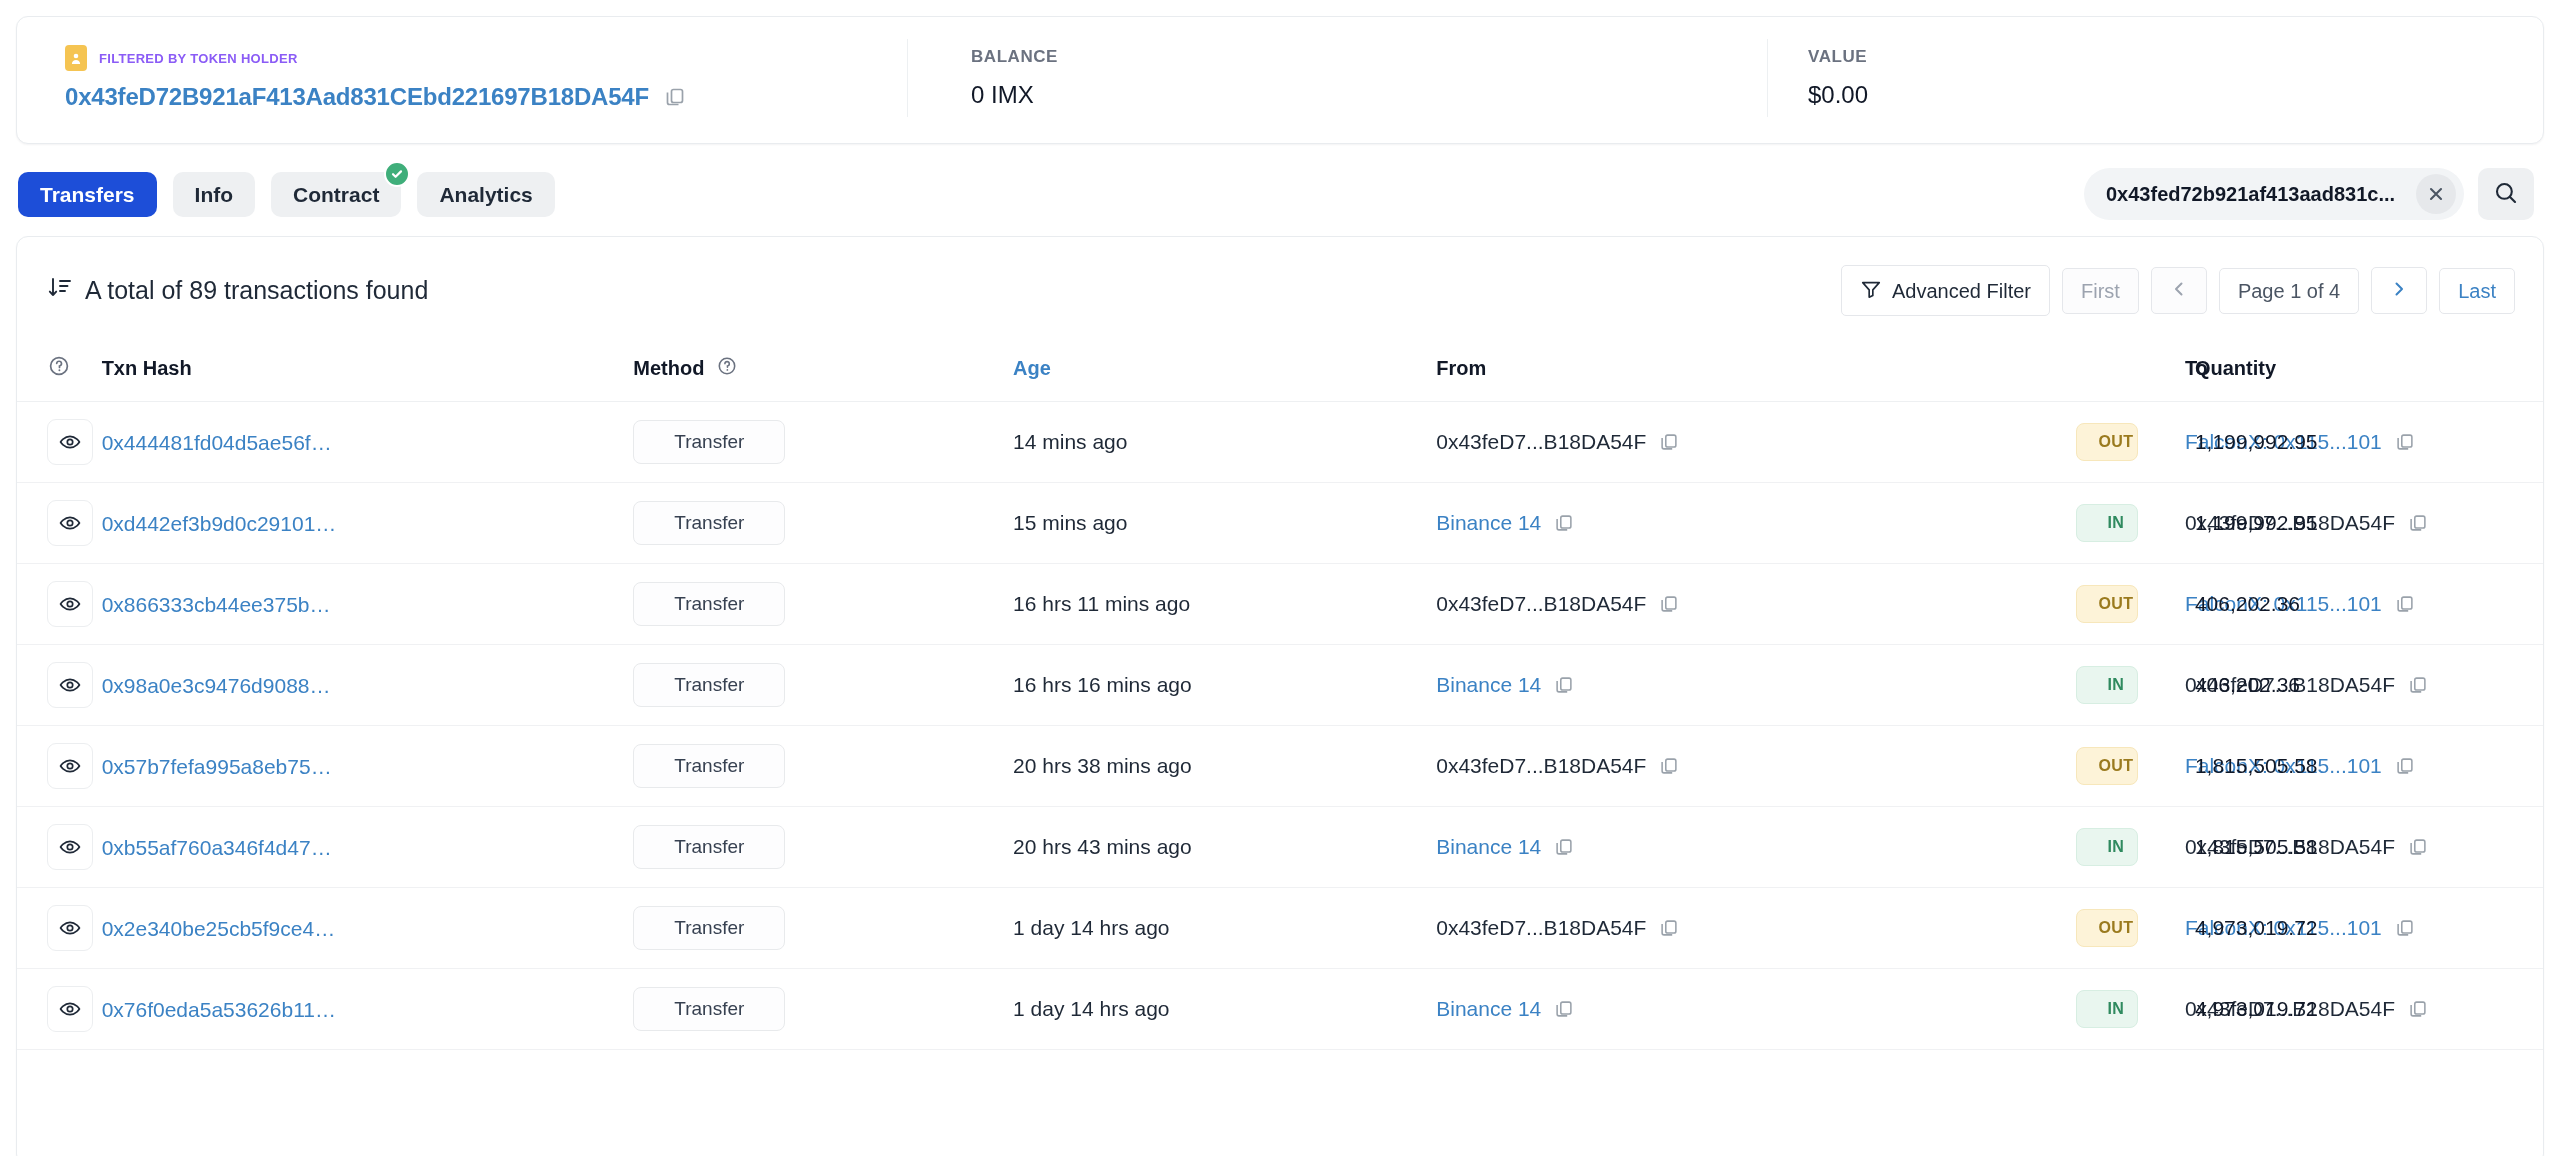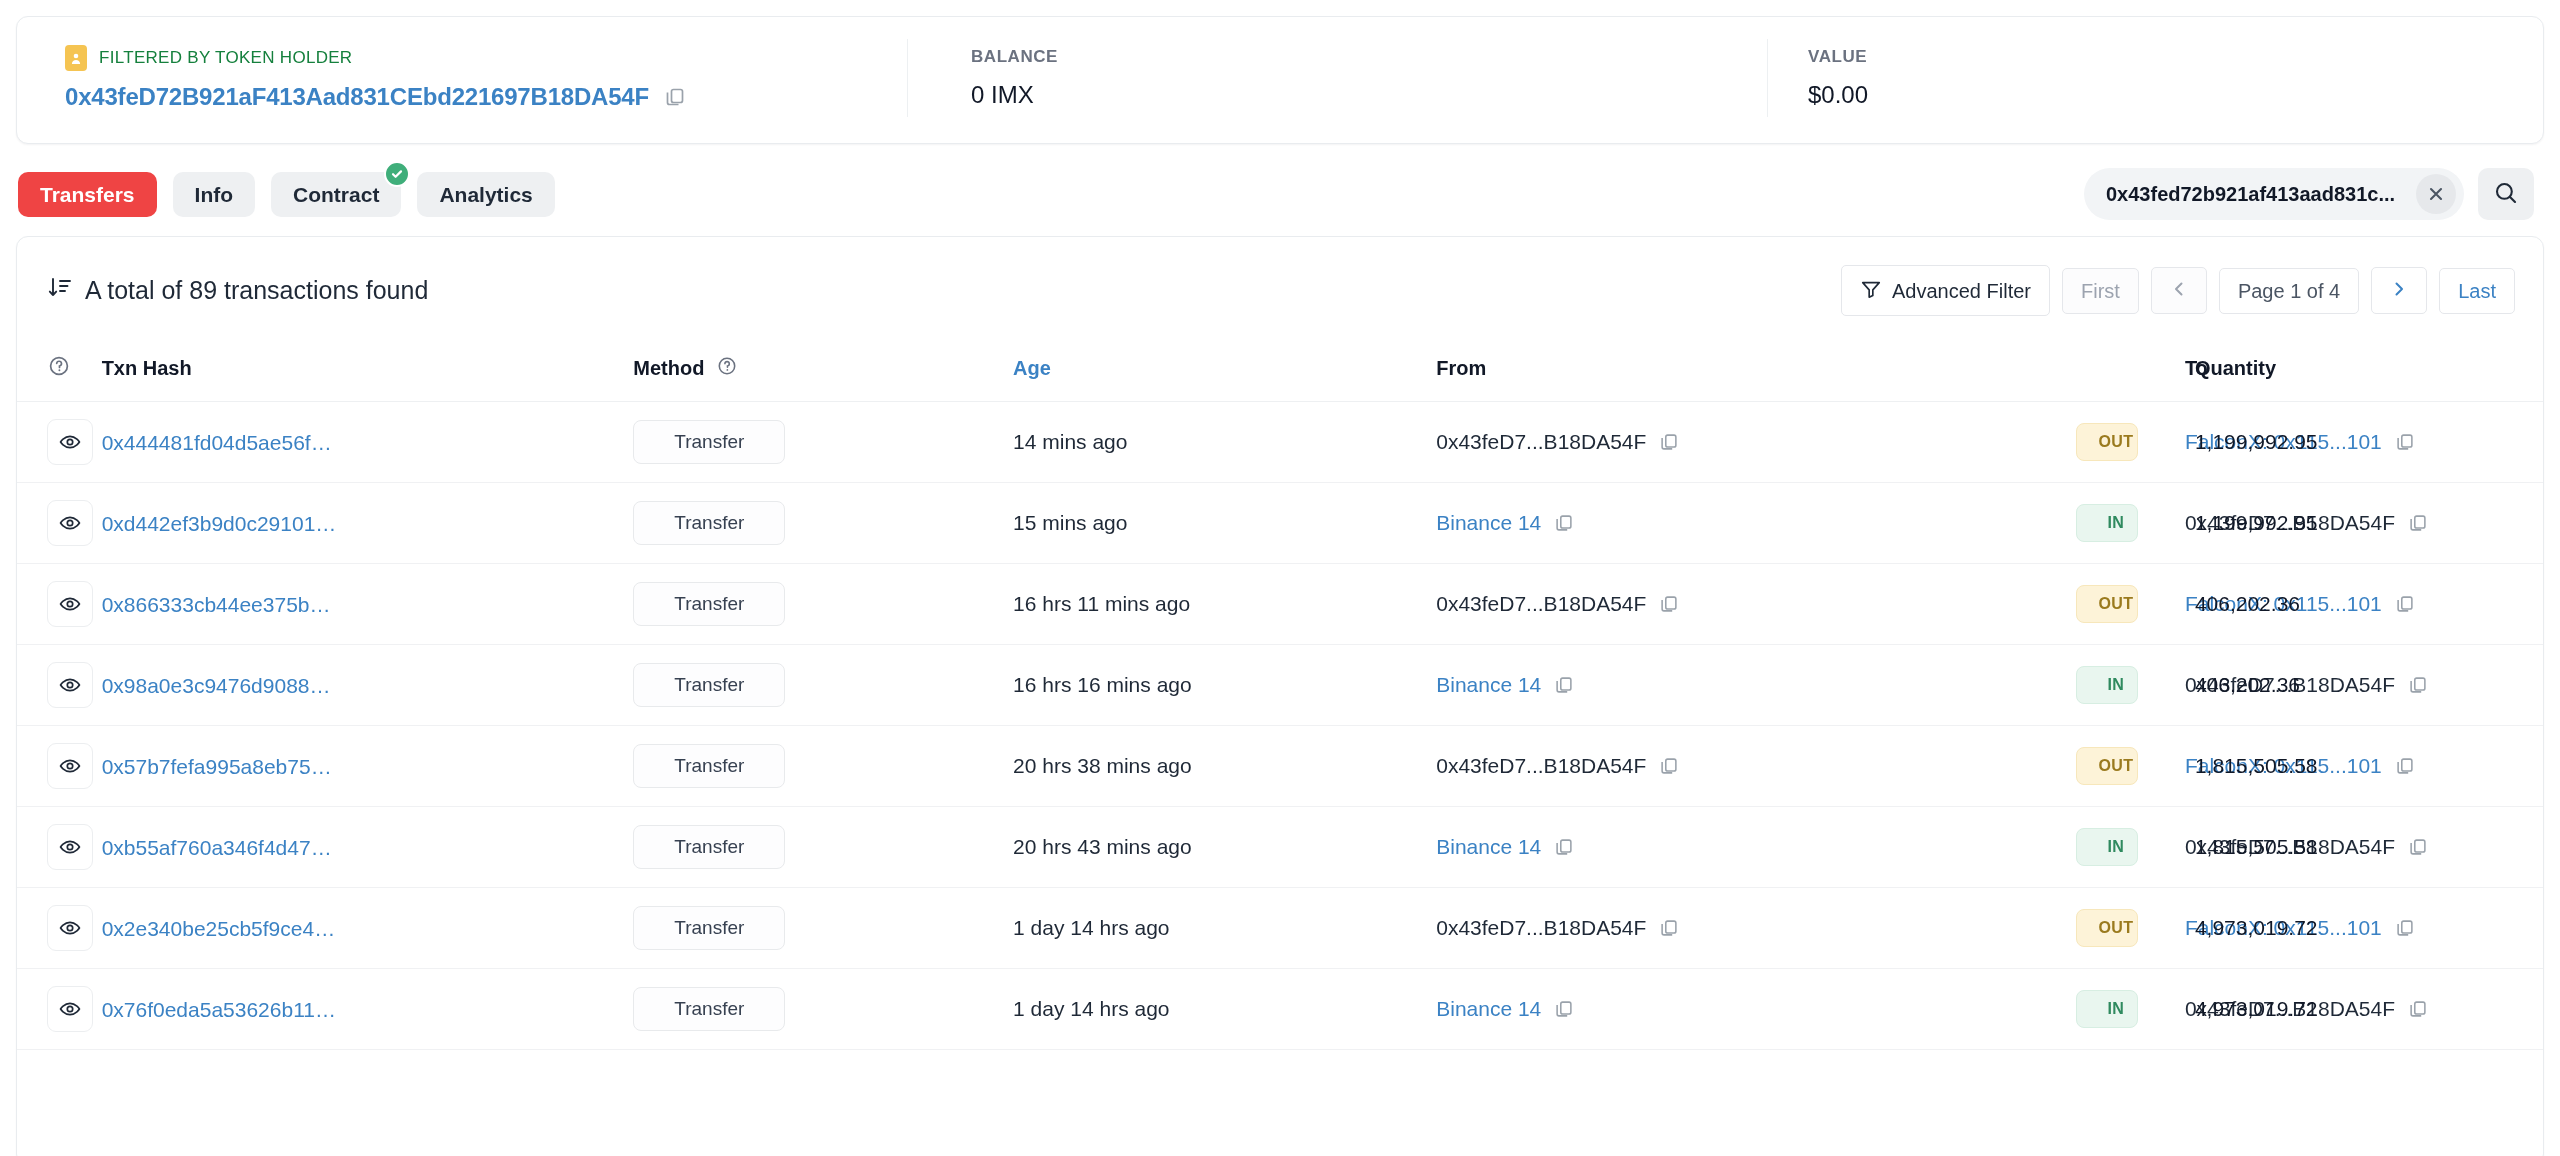--- a/index.html
+++ b/index.html
@@ -35,22 +35,22 @@
     margin-bottom: 12px;
   }
   .badge-icon {
     width: 22px; height: 26px; border-radius: 4px;
     background: #f5c452;
     display: flex; align-items: center; justify-content: center;
     flex: 0 0 auto;
   }
   .badge-icon svg { display:block; }
   .filter-label {
-    font-size: 17px; font-weight: 400; letter-spacing: .3px;
-    color: #15803d; text-transform: uppercase;
+    font-size: 13px; font-weight: 700; letter-spacing: .3px;
+    color: #8b5cf6; text-transform: uppercase;
   }
   .addr-row { display: flex; align-items: center; gap: 14px; }
   .addr-link {
     font-size: 24px; font-weight: 700; color: #3b82c4;
     letter-spacing: -0.2px; cursor: pointer;
   }
   .copy-ic { cursor: pointer; flex: 0 0 auto; line-height: 0; }
 
   .sum-title {
     font-size: 17px; font-weight: 600; letter-spacing: .55px;
@@ -66,21 +66,21 @@
   }
   .tabs { display: flex; align-items: center; gap: 16px; }
   .tab {
     position: relative;
     border: none; outline: none; cursor: pointer;
     background: #eef0f2; color: #1f2937;
     font-family: inherit; font-size: 21px; font-weight: 600;
     padding: 12px 22px; border-radius: 10px;
     line-height: 1;
   }
-  .tab.active { background: #ef4444; color: #fff; }
+  .tab.active { background: #1d4ed8; color: #fff; }
   .tab .dot-check {
     position: absolute; top: -11px; right: -9px;
     width: 26px; height: 26px; border-radius: 50%;
     background: #3fae7a; border: 2px solid #fff;
     display: flex; align-items: center; justify-content: center;
   }
 
   .searchwrap {
     margin-left: auto; display: flex; gap: 14px;
     padding-right: 8px;

